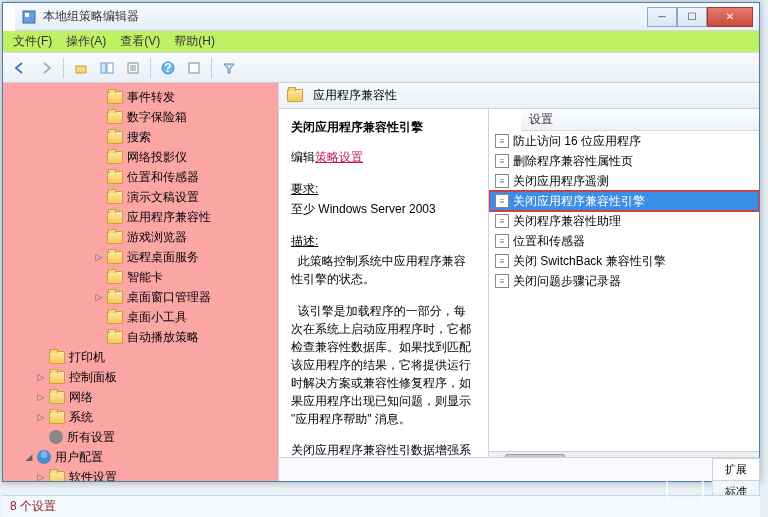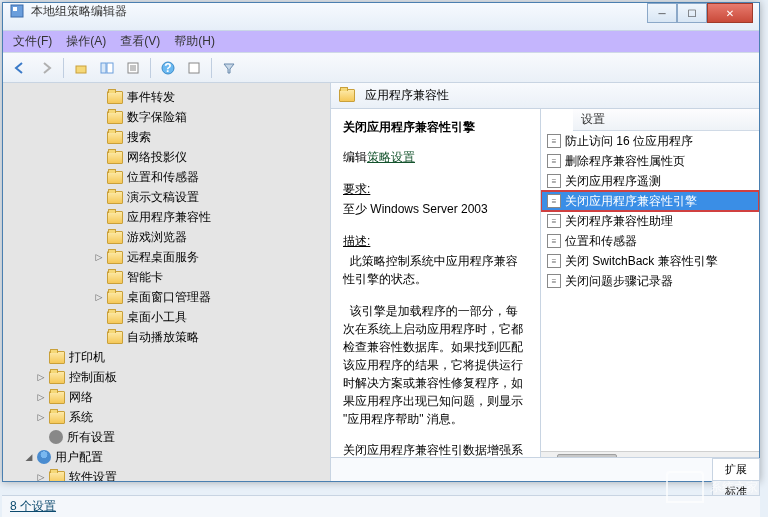--- a/index.html
+++ b/index.html
@@ -1,68 +1,68 @@
 <!DOCTYPE html>
 <html><head>
 <meta charset="utf-8">
 <style>
 * { box-sizing: border-box; margin: 0; padding: 0; font-family: "Microsoft YaHei", "Segoe UI", Tahoma, sans-serif; font-size: 12px; }
 body { background: #e8f0f8; width: 768px; height: 517px; overflow: hidden; position: relative; }
 
 .window { position: absolute; top: 2px; left: 2px; width: 758px; height: 480px; background: #fff; border: 1px solid #4a7fb0; box-shadow: 0 0 8px rgba(0,0,0,0.3); }
 
-.titlebar { height: 28px; background: linear-gradient(#f6fafe, #e6eef8); border-bottom: 1px solid #c9d6e6; display: flex; align-items: flex-start; padding: 0 6px; }
+.titlebar { height: 28px; background: linear-gradient(#f6fafe, #e6eef8); border-bottom: 1px solid #c9d6e6; display: flex; align-items: center; padding: 0 6px; margin-left: 12px; }
 .titlebar .icon { width: 16px; height: 16px; margin-right: 6px; }
 .titlebar .title { flex: 1; color: #333; }
 .winbtns { display: flex; gap: 0; }
 .winbtn { width: 30px; height: 20px; border: 1px solid #8ba8c8; background: linear-gradient(#f0f6fc, #d8e6f4); display: flex; align-items: center; justify-content: center; font-size: 10px; color: #333; }
 .winbtn.close { background: linear-gradient(#e87b6e, #c94a3a); color: #fff; width: 46px; border-color: #a03a2a; }
 
-.menubar { height: 22px; background: #c4b5fd; border-bottom: 1px solid #d0dae6; display: flex; align-items: flex-end; padding: 0 4px; gap: 2px; }
+.menubar { height: 22px; background: #bef264; border-bottom: 1px solid #d0dae6; display: flex; align-items: flex-end; padding: 0 4px; gap: 2px; }
 .menuitem { padding: 2px 6px; color: #333; cursor: default; }
 
 .toolbar { height: 30px; background: linear-gradient(#f8fafd, #eaf0f7); border-bottom: 1px solid #c8d4e2; display: flex; align-items: center; padding: 0 6px; gap: 4px; }
 .toolbtn { width: 22px; height: 22px; display: flex; align-items: center; justify-content: center; border: 1px solid transparent; }
 .sep { width: 1px; height: 20px; background: #c0cee0; margin: 0 2px; }
 
 .content { display: flex; height: calc(100% - 80px); }
 
-.leftpane { width: 328px; border-right: 1px solid #c8d4e2; overflow-y: auto; background: #e5e5e5; padding: 4px 0; }
+.leftpane { width: 276px; border-right: 1px solid #c8d4e2; overflow-y: auto; background: #fca5a5; padding: 4px 0; }
 .tree { }
 .tree-item { display: flex; align-items: center; height: 20px; padding-left: 8px; cursor: default; white-space: nowrap; }
 .tree-item.lvl0 { padding-left: 20px; }
 .tree-item.lvl1 { padding-left: 32px; }
 .tree-item.lvl2 { padding-left: 90px; }
 .tree-exp { width: 12px; height: 12px; display: inline-flex; align-items: center; justify-content: center; color: #666; font-size: 9px; margin-right: 2px; }
 .folder-icon { width: 16px; height: 13px; background: linear-gradient(#fde9a8, #f5c858); border: 1px solid #c9a03a; border-radius: 1px; margin-right: 4px; position: relative; }
 .folder-icon::before { content: ""; position: absolute; top: -3px; left: 0; width: 6px; height: 3px; background: #f5d878; border: 1px solid #c9a03a; border-bottom: none; border-radius: 1px 1px 0 0; }
 .node-icon-user { width: 14px; height: 14px; background: radial-gradient(circle at 50% 35%, #7ab8f0 30%, #4a8cd0 31%); border-radius: 50%; margin-right: 4px; }
 .node-icon-gear { width: 14px; height: 14px; background: #888; border-radius: 50%; margin-right: 4px; }
 
 .rightpane { flex: 1; display: flex; flex-direction: column; background: #fff; }
 .right-header { height: 26px; background: linear-gradient(#f8fafd, #eaf0f7); border-bottom: 1px solid #c8d4e2; display: flex; align-items: center; padding: 0 8px; gap: 6px; }
 
 .right-body { flex: 1; display: flex; overflow: hidden; }
 .detail-col { width: 210px; border-right: 1px solid #c8d4e2; padding: 10px 12px; overflow-y: auto; }
 .detail-col h3 { font-size: 12px; font-weight: bold; margin-bottom: 12px; }
 .detail-col .label { margin-bottom: 2px; text-decoration: underline; }
-.detail-col .link { color: #14532d; text-decoration: underline; cursor: pointer; }
+.detail-col .link { color: #be185d; text-decoration: underline; cursor: pointer; }
 .detail-col .block { margin-bottom: 14px; line-height: 1.5; }
 
 .list-col { flex: 1; overflow-y: auto; overflow-x: auto; }
 .list-header { height: 22px; background: linear-gradient(#fdfdfe, #eef2f7); border-bottom: 1px solid #d0dae6; display: flex; align-items: center; padding: 0 8px; font-weight: normal; color: #333; margin-left: 32px; }
 .list-item { display: flex; align-items: center; height: 20px; padding: 0 6px; cursor: default; }
 .list-item.selected { background: #3a8ee6; color: #fff; outline: 2px solid #d04040; outline-offset: -1px; }
 .policy-icon { width: 14px; height: 14px; border: 1px solid #888; background: #fff; margin-right: 4px; display: inline-flex; align-items: center; justify-content: center; font-size: 8px; color: #666; }
 
 .tabs { height: 24px; border-top: 1px solid #c8d4e2; display: flex; align-items: flex-end; padding-left: 2px; background: #f8fafd; flex-direction: column; }
 .tab { padding: 3px 12px; border: 1px solid #c8d4e2; border-bottom: none; background: #fff; margin-right: -1px; font-size: 11px; cursor: default; }
 .tab.inactive { background: #eef2f7; }
 
-.statusbar { position: absolute; bottom: 0; left: 2px; width: 758px; height: 22px; background: #f4f7fb; border-top: 1px solid #c8d4e2; display: flex; align-items: center; padding: 0 8px; color: #0c4a6e; text-decoration: underline; }
+.statusbar { position: absolute; bottom: 0; left: 2px; width: 758px; height: 22px; background: #f4f7fb; border-top: 1px solid #c8d4e2; display: flex; align-items: center; padding: 0 8px; color: #7f1d1d; }
 
 .scrollbar-h { height: 17px; background: #f0f0f0; border-top: 1px solid #d0d0d0; display: flex; align-items: center; }
 .scroll-thumb { height: 13px; background: #c8c8c8; border: 1px solid #a0a0a0; border-radius: 2px; }
 
 .watermark { position: absolute; right: 10px; bottom: 14px; color: #fff; opacity: 0.7; font-size: 14px; display:flex; align-items:center; gap:6px; }
 .wm-icon { width: 38px; height: 32px; border: 2px solid #fff; border-radius: 4px 4px 0 0; position: relative; }
 
 svg { display: block; }
 </style>
 </head>

